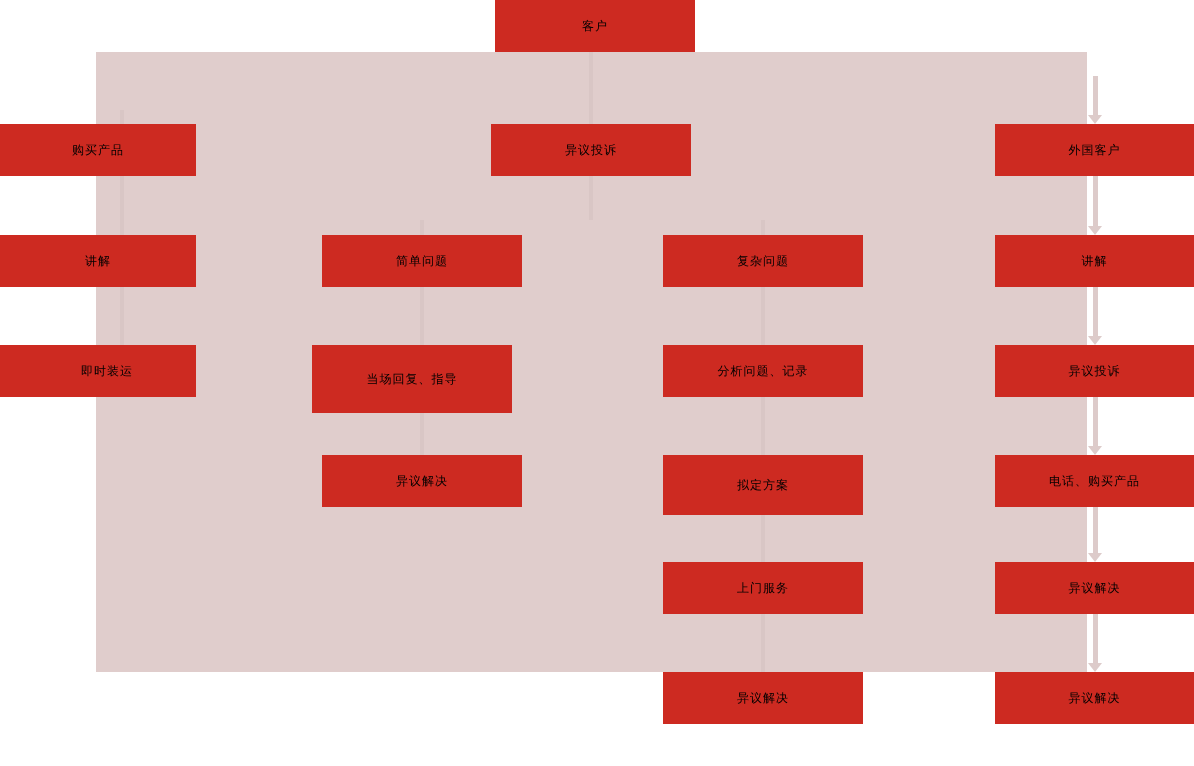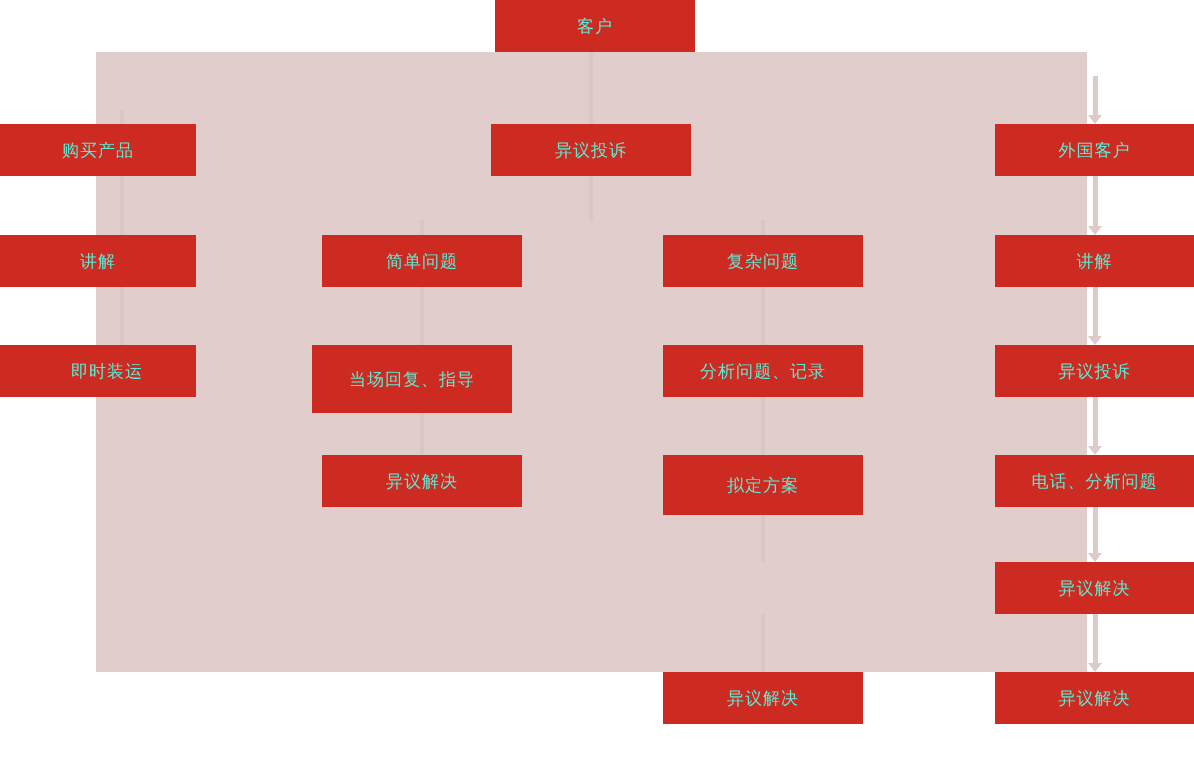--- a/index.html
+++ b/index.html
@@ -17,25 +17,25 @@
     background: #ffffff;
     overflow: hidden;
   }
   .panel {
     position: absolute;
     background: #e0cdcc;
   }
   .node {
     position: absolute;
     background: #cd2a21;
-    color: #5eead4;
+    color: #000000;
     display: flex;
     align-items: center;
     justify-content: center;
-    font-size: 17px;
+    font-size: 12px;
     line-height: 1;
     letter-spacing: 1px;
     white-space: nowrap;
     box-sizing: border-box;
     text-align: center;
   }
   .connector {
     position: absolute;
   }
   .connector .shaft {
@@ -118,22 +118,23 @@
 
   <div class="node" style="left:322px; top:235px; width:200px; height:52px;">简单问题</div>
   <div class="node" style="left:312px; top:345px; width:200px; height:68px;">当场回复、指导</div>
   <div class="node" style="left:322px; top:455px; width:200px; height:52px;">异议解决</div>
 
   <div class="node" style="left:491px; top:124px; width:200px; height:52px;">异议投诉</div>
 
   <div class="node" style="left:663px; top:345px; width:200px; height:52px;">分析问题、记录</div>
   <div class="node" style="left:663px; top:235px; width:200px; height:52px;">复杂问题</div>
   <div class="node" style="left:663px; top:455px; width:200px; height:60px;text-align:center;">拟定方案</div>
+  <div class="node" style="left:663px; top:562px; width:200px; height:52px;">上门服务</div>
   <div class="node" style="left:663px; top:672px; width:200px; height:52px;">异议解决</div>
 
   <div class="node" style="left:995px; top:124px; width:199px; height:52px;text-align:center;">外国客户</div>
   <div class="node" style="left:995px; top:235px; width:199px; height:52px;">讲解</div>
   <div class="node" style="left:995px; top:345px; width:199px; height:52px;">异议投诉</div>
-  <div class="node" style="left:995px; top:455px; width:199px; height:52px;">电话、分析问题</div>
+  <div class="node" style="left:995px; top:455px; width:199px; height:52px;">电话、购买产品</div>
   <div class="node" style="left:995px; top:562px; width:199px; height:52px;">异议解决</div>
   <div class="node" style="left:995px; top:672px; width:199px; height:52px;">异议解决</div>
 
 </div>
 
 </body></html>

